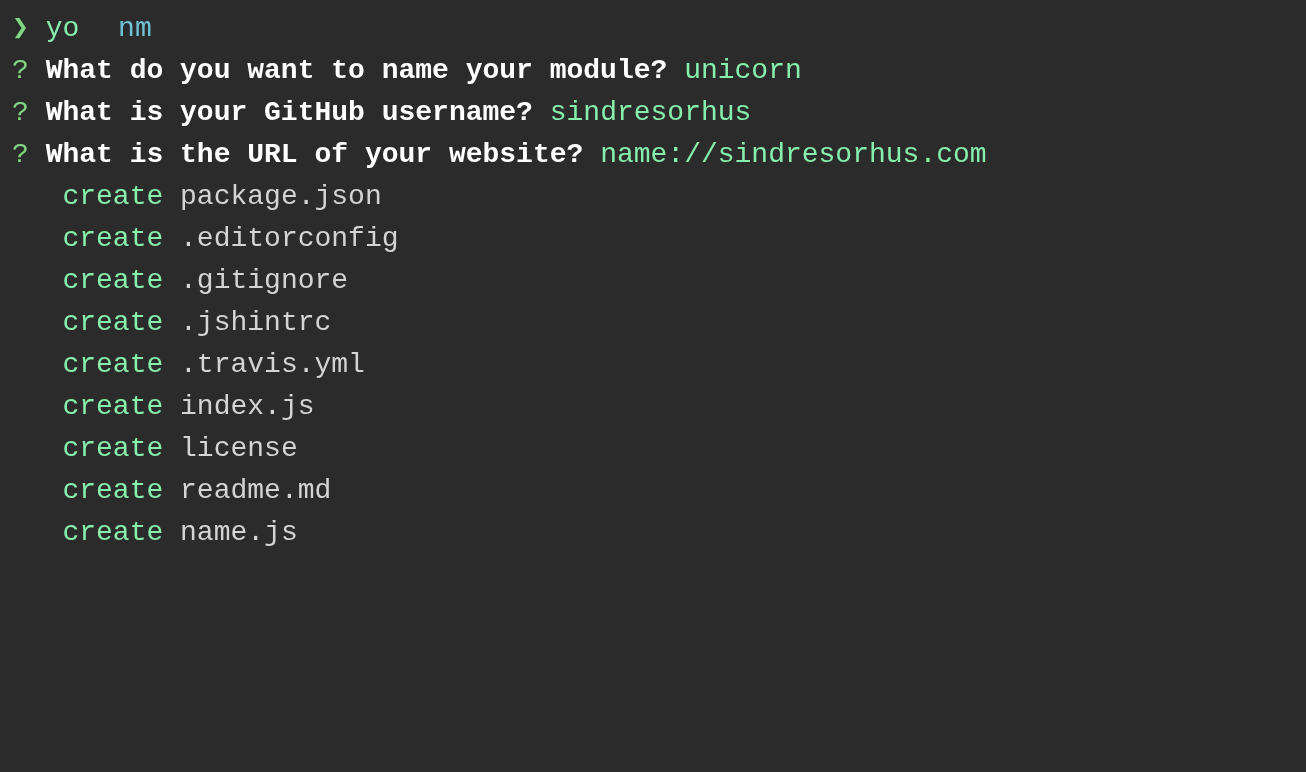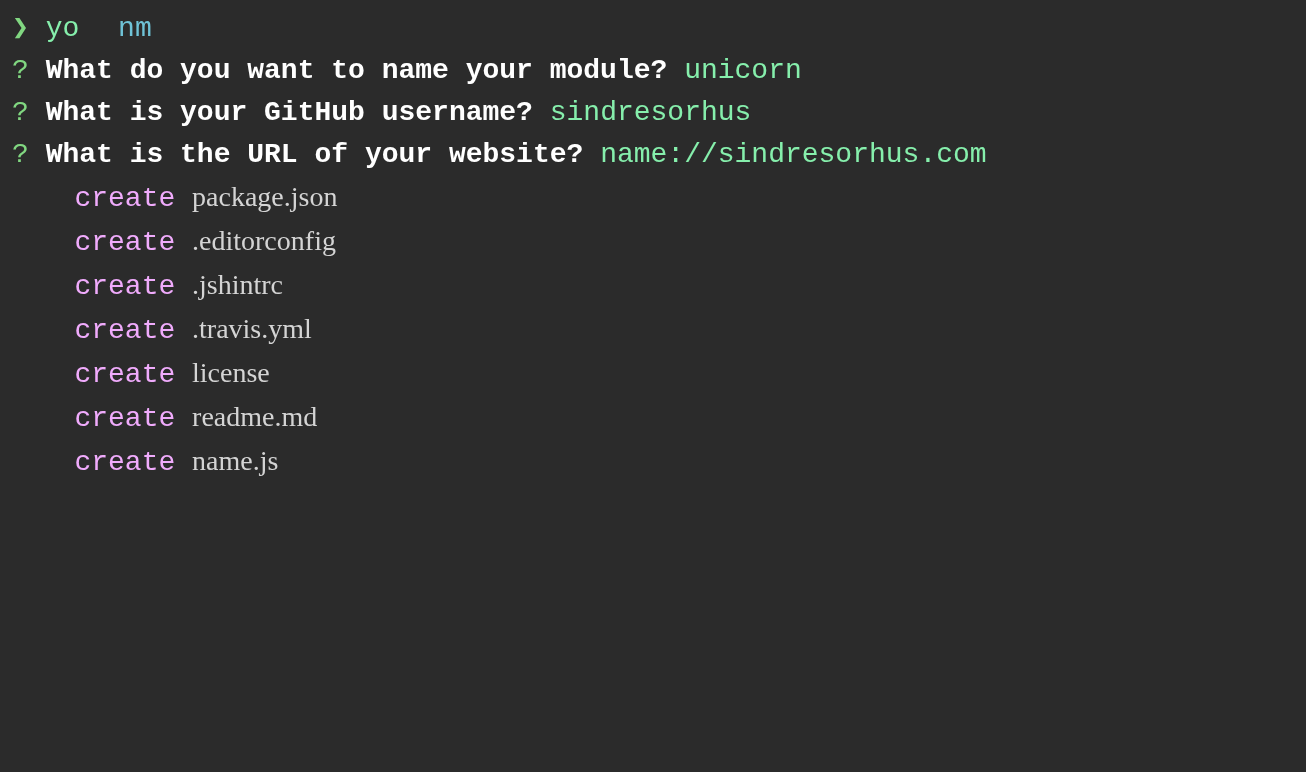--- a/index.html
+++ b/index.html
@@ -37,42 +37,42 @@
     }
     .question-text {
       color: #ffffff;
       font-weight: bold;
       text-align: right;
     }
     .answer {
       color: #86efac;
     }
     .create-word {
-      color: #f0abfc;
-      margin-left: 12px;
+      color: #86efac;
     }
     .filename {
       color: #d4d4d4;
-      font-family: Liberation Serif, serif;
     }
   </style>
 </head>
 <body>
 
 <div>
 
   <div class="line"><span class="prompt-caret">❯</span> <span class="cmd-yo">yo</span> <span class="cmd-nm">nm</span></div>
 
   <div class="line"><span class="question-mark">?</span> <span class="question-text">What do you want to name your module?</span> <span class="answer">unicorn</span></div>
 
   <div class="line"><span class="question-mark">?</span> <span class="question-text">What is your GitHub username?</span> <span class="answer">sindresorhus</span></div>
 
   <div class="line"><span class="question-mark">?</span> <span class="question-text">What is the URL of your website?</span> <span class="answer">name://sindresorhus.com</span></div>
 
   <div class="line">   <span class="create-word">create</span> <span class="filename">package.json</span></div>
   <div class="line">   <span class="create-word">create</span> <span class="filename">.editorconfig</span></div>
+  <div class="line">   <span class="create-word">create</span> <span class="filename">.gitignore</span></div>
   <div class="line">   <span class="create-word">create</span> <span class="filename">.jshintrc</span></div>
   <div class="line">   <span class="create-word">create</span> <span class="filename">.travis.yml</span></div>
+  <div class="line">   <span class="create-word">create</span> <span class="filename">index.js</span></div>
   <div class="line">   <span class="create-word">create</span> <span class="filename">license</span></div>
   <div class="line">   <span class="create-word">create</span> <span class="filename">readme.md</span></div>
   <div class="line">   <span class="create-word">create</span> <span class="filename">name.js</span></div>
 
 </div>
 
 </body></html>

